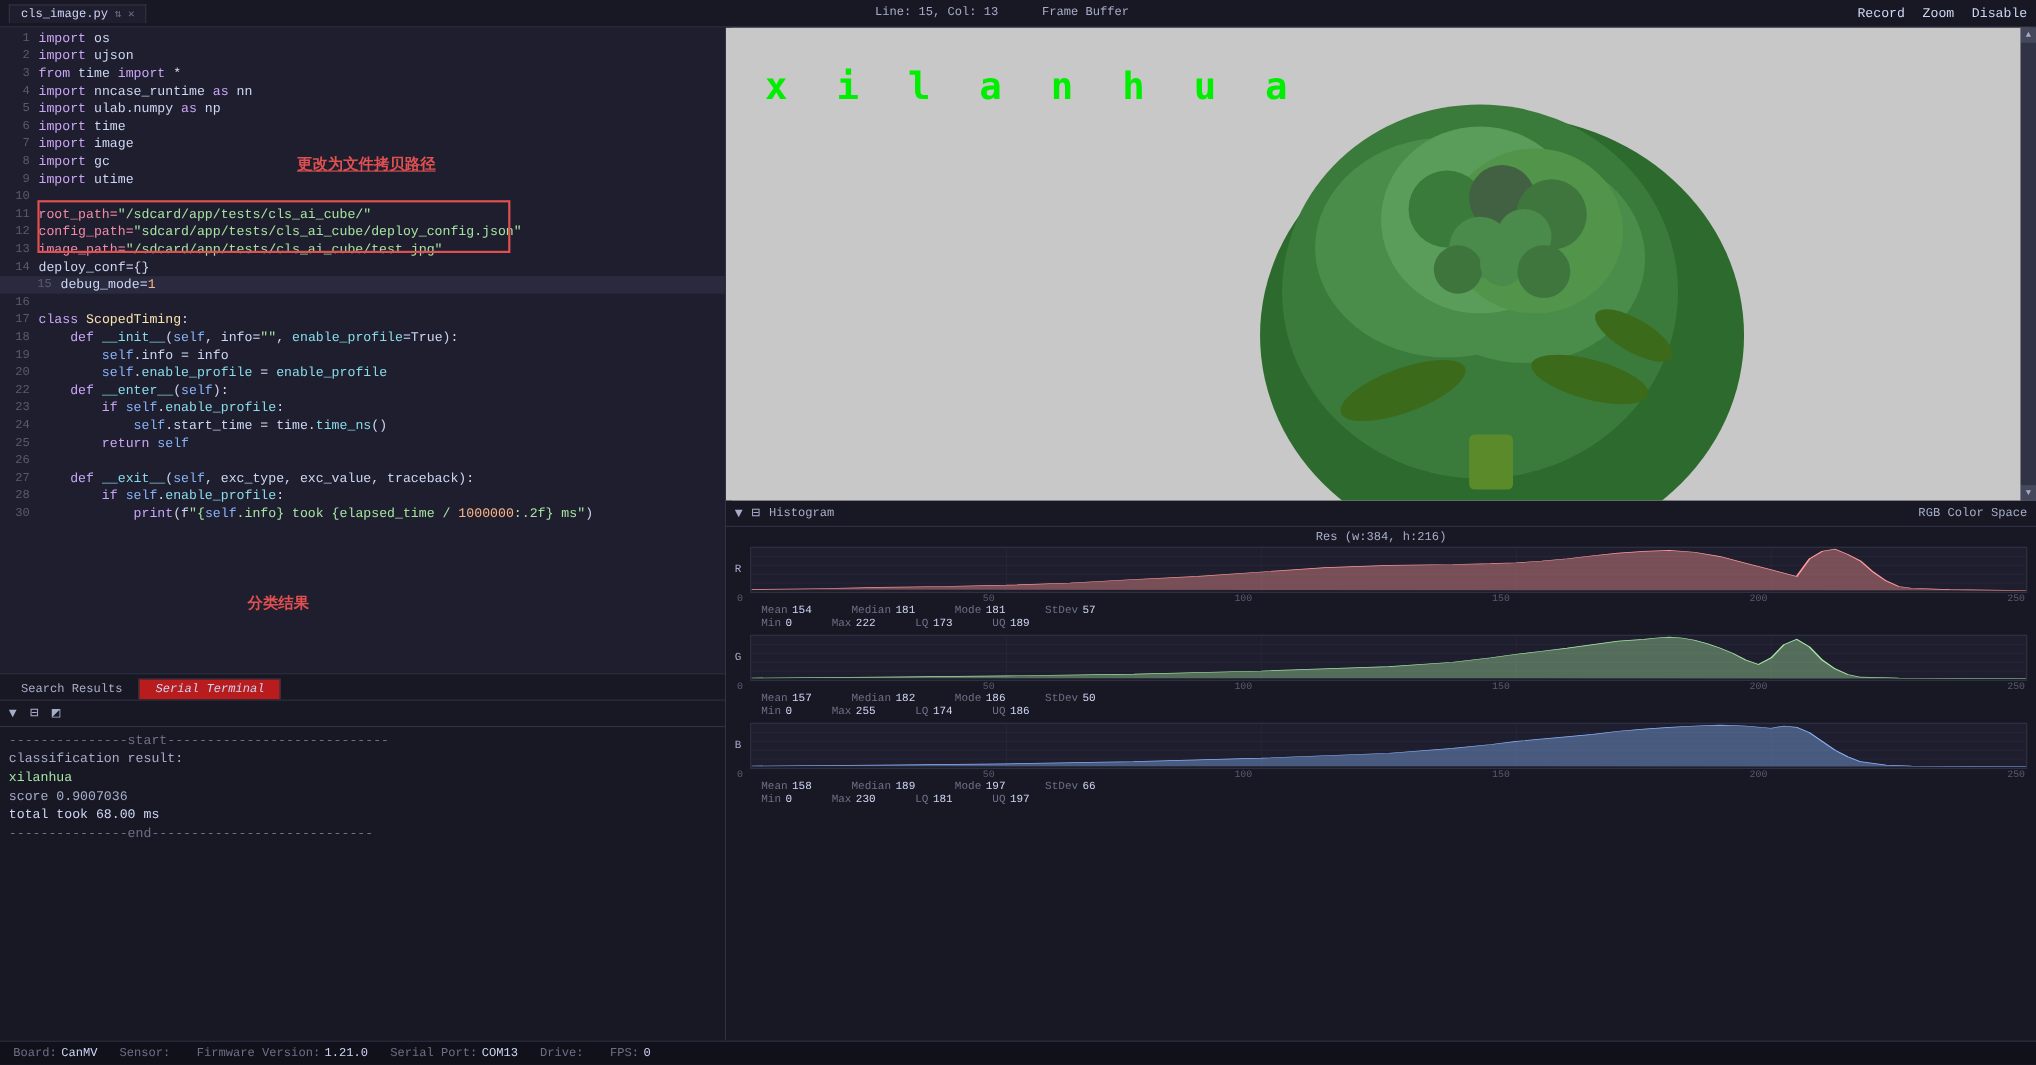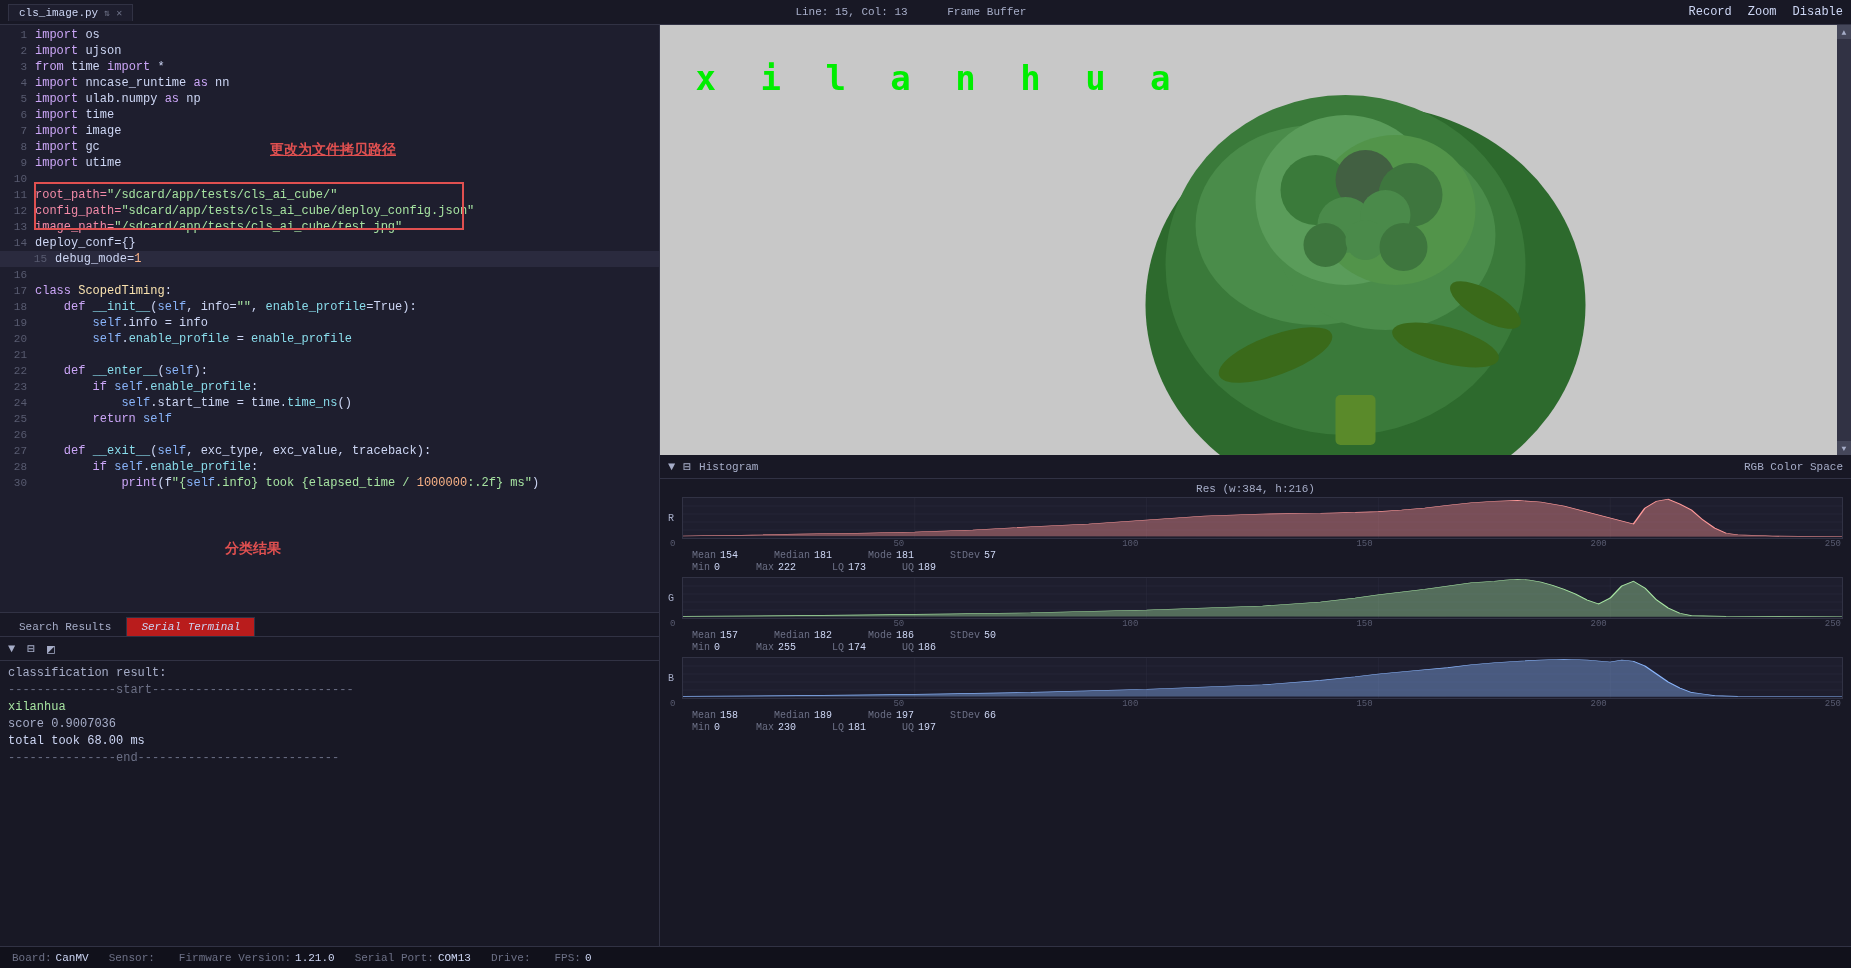--- a/index.html
+++ b/index.html
@@ -405,24 +405,20 @@
           </div>
           <div class="code-line">
             <span class="line-num">19</span>
             <span class="line-content">        <span style="color:#89b4fa">self</span>.info = info</span>
           </div>
           <div class="code-line">
             <span class="line-num">20</span>
             <span class="line-content">        <span style="color:#89b4fa">self</span>.<span style="color:#89dceb">enable_profile</span> = <span style="color:#89dceb">enable_profile</span></span>
           </div>
           <div class="code-line">
-            <span class="line-num">21</span>
-            <span class="line-content">&nbsp;</span>
-          </div>
-          <div class="code-line">
             <span class="line-num">22</span>
             <span class="line-content">    <span style="color:#cba6f7">def</span> <span style="color:#89dceb">__enter__</span>(<span style="color:#89b4fa">self</span>):</span>
           </div>
           <div class="code-line">
             <span class="line-num">23</span>
             <span class="line-content">        <span style="color:#cba6f7">if</span> <span style="color:#89b4fa">self</span>.<span style="color:#89dceb">enable_profile</span>:</span>
           </div>
           <div class="code-line">
             <span class="line-num">24</span>
             <span class="line-content">            <span style="color:#89b4fa">self</span>.start_time = time.<span style="color:#89dceb">time_ns</span>()</span>
@@ -458,22 +454,22 @@
       <div class="btab active">Serial Terminal</div>
     </div>
 
     <div class="terminal-panel">
       <div class="terminal-toolbar">
         <span class="collapse-icon">▼</span>
         <span class="toolbar-icon">⊟</span>
         <span class="toolbar-icon">◩</span>
       </div>
       <div class="terminal-content" id="terminal-content-area">
-      <div style="color: rgb(166, 173, 200);">classification result:</div>
-          <div style="color: rgb(108, 112, 134);">---------------start----------------------------</div>
+      <div style="color: rgb(108, 112, 134);">---------------start----------------------------</div>
+          <div style="color: rgb(166, 173, 200);">classification result:</div>
           <div style="color: rgb(166, 227, 161);">xilanhua</div>
           <div style="color: rgb(166, 173, 200);">score 0.9007036</div>
           <div style="color: rgb(205, 214, 244);">total took 68.00 ms</div>
           <div style="color: rgb(108, 112, 134);">---------------end----------------------------</div>
         </div>
     </div>
 
   <div style="color: rgb(224, 80, 80); font-size: 14px; font-weight: bold; position: absolute; top: 515px; left: 225px;">分类结果</div>
     </div>
 

